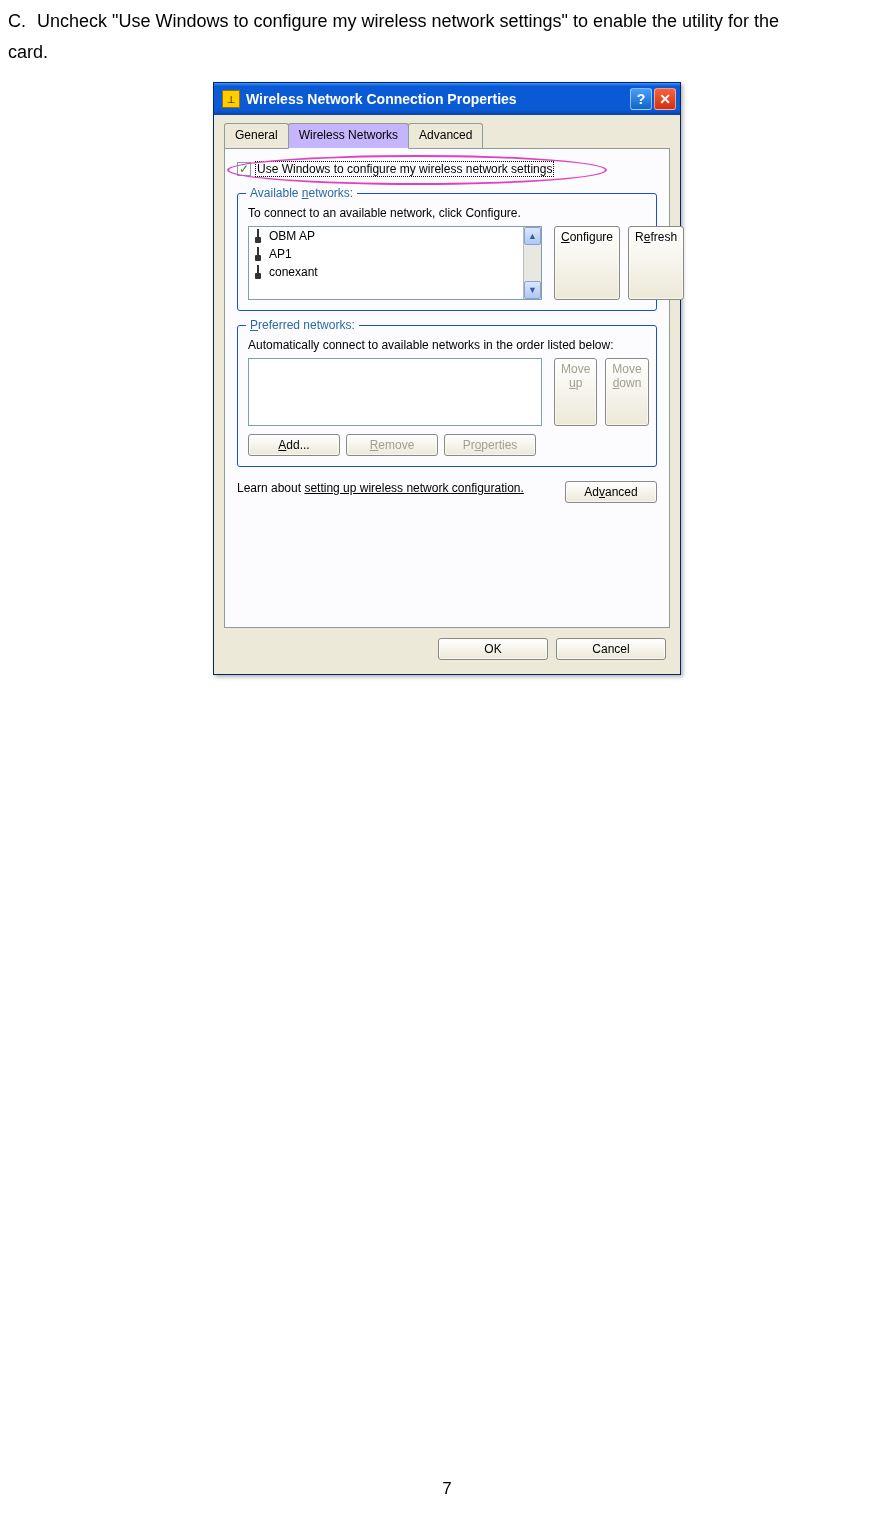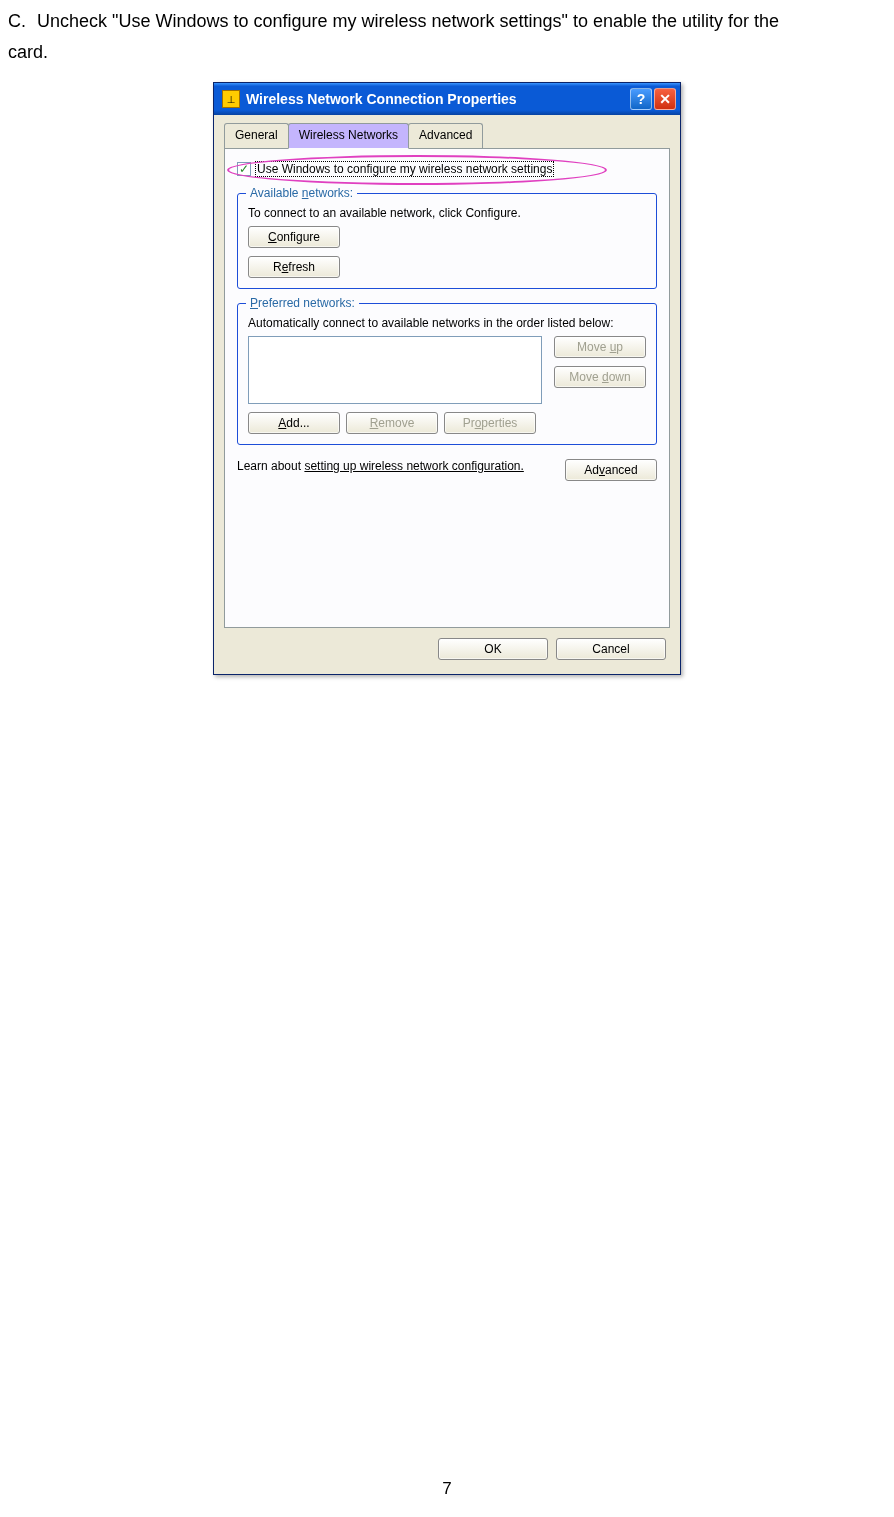--- a/index.html
+++ b/index.html
@@ -220,21 +220,20 @@
       border: 1px solid #8aa0d4;
       border-radius: 2px;
       font-size: 9px;
       display: flex;
       align-items: center;
       justify-content: center;
       color: #3a5aa0;
     }
     .btns-col {
       display: flex;
-      flex-direction: column;
       gap: 8px;
       width: 92px;
     }
     .xp-btn {
       border: 1px solid #888;
       border-radius: 3px;
       background: linear-gradient(to bottom, #fff, #ece9d8);
       padding: 3px 6px;
       font-size: 12px;
       text-align: center;
@@ -316,20 +315,38 @@
       <div class="checkbox-row">
         <div class="highlight-oval"></div>
         <div class="chk">✓</div>
         <span class="chk-label">Use Windows to configure my wireless network settings</span>
       </div>
 
       <div class="group">
         <div class="group-label">Available <span class="u">n</span>etworks:</div>
         <div class="group-desc">To connect to an available network, click Configure.</div>
         <div class="listbox-row">
+          <div class="listbox">
+            <div class="list-item">
+              <span class="net-icon"></span>
+              <span>OBM AP</span>
+            </div>
+            <div class="list-item">
+              <span class="net-icon"></span>
+              <span>AP1</span>
+            </div>
+            <div class="list-item">
+              <span class="net-icon"></span>
+              <span>conexant</span>
+            </div>
+            <div class="scrollbar">
+              <div class="scroll-btn">▲</div>
+              <div class="scroll-btn">▼</div>
+            </div>
+          </div>
           <div class="btns-col">
             <div class="xp-btn"><span class="u">C</span>onfigure</div>
             <div class="xp-btn">R<span class="u">e</span>fresh</div>
           </div>
         </div>
       </div>
 
       <div class="group">
         <div class="group-label"><span class="u">P</span>referred networks:</div>
         <div class="group-desc">Automatically connect to available networks in the order listed below:</div>

